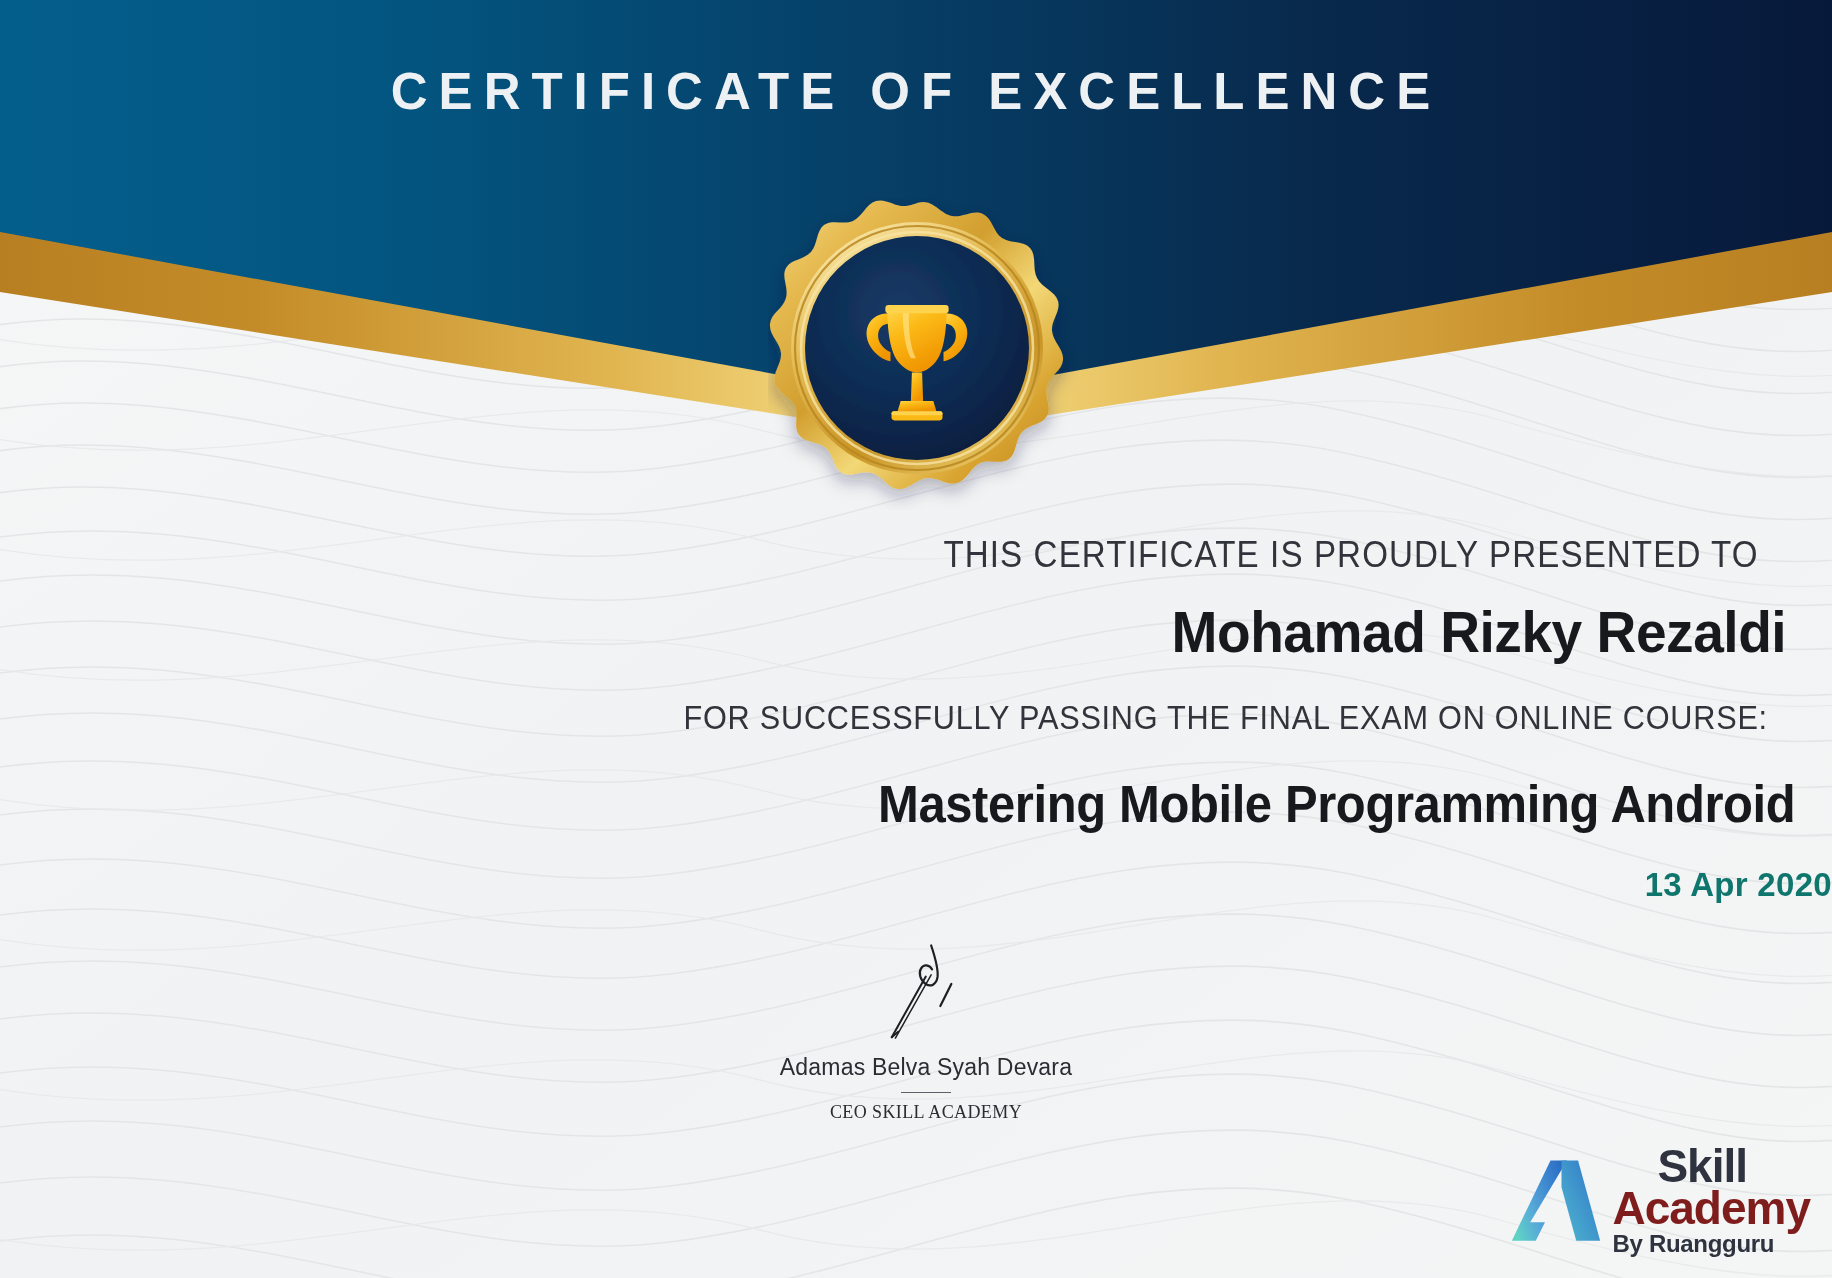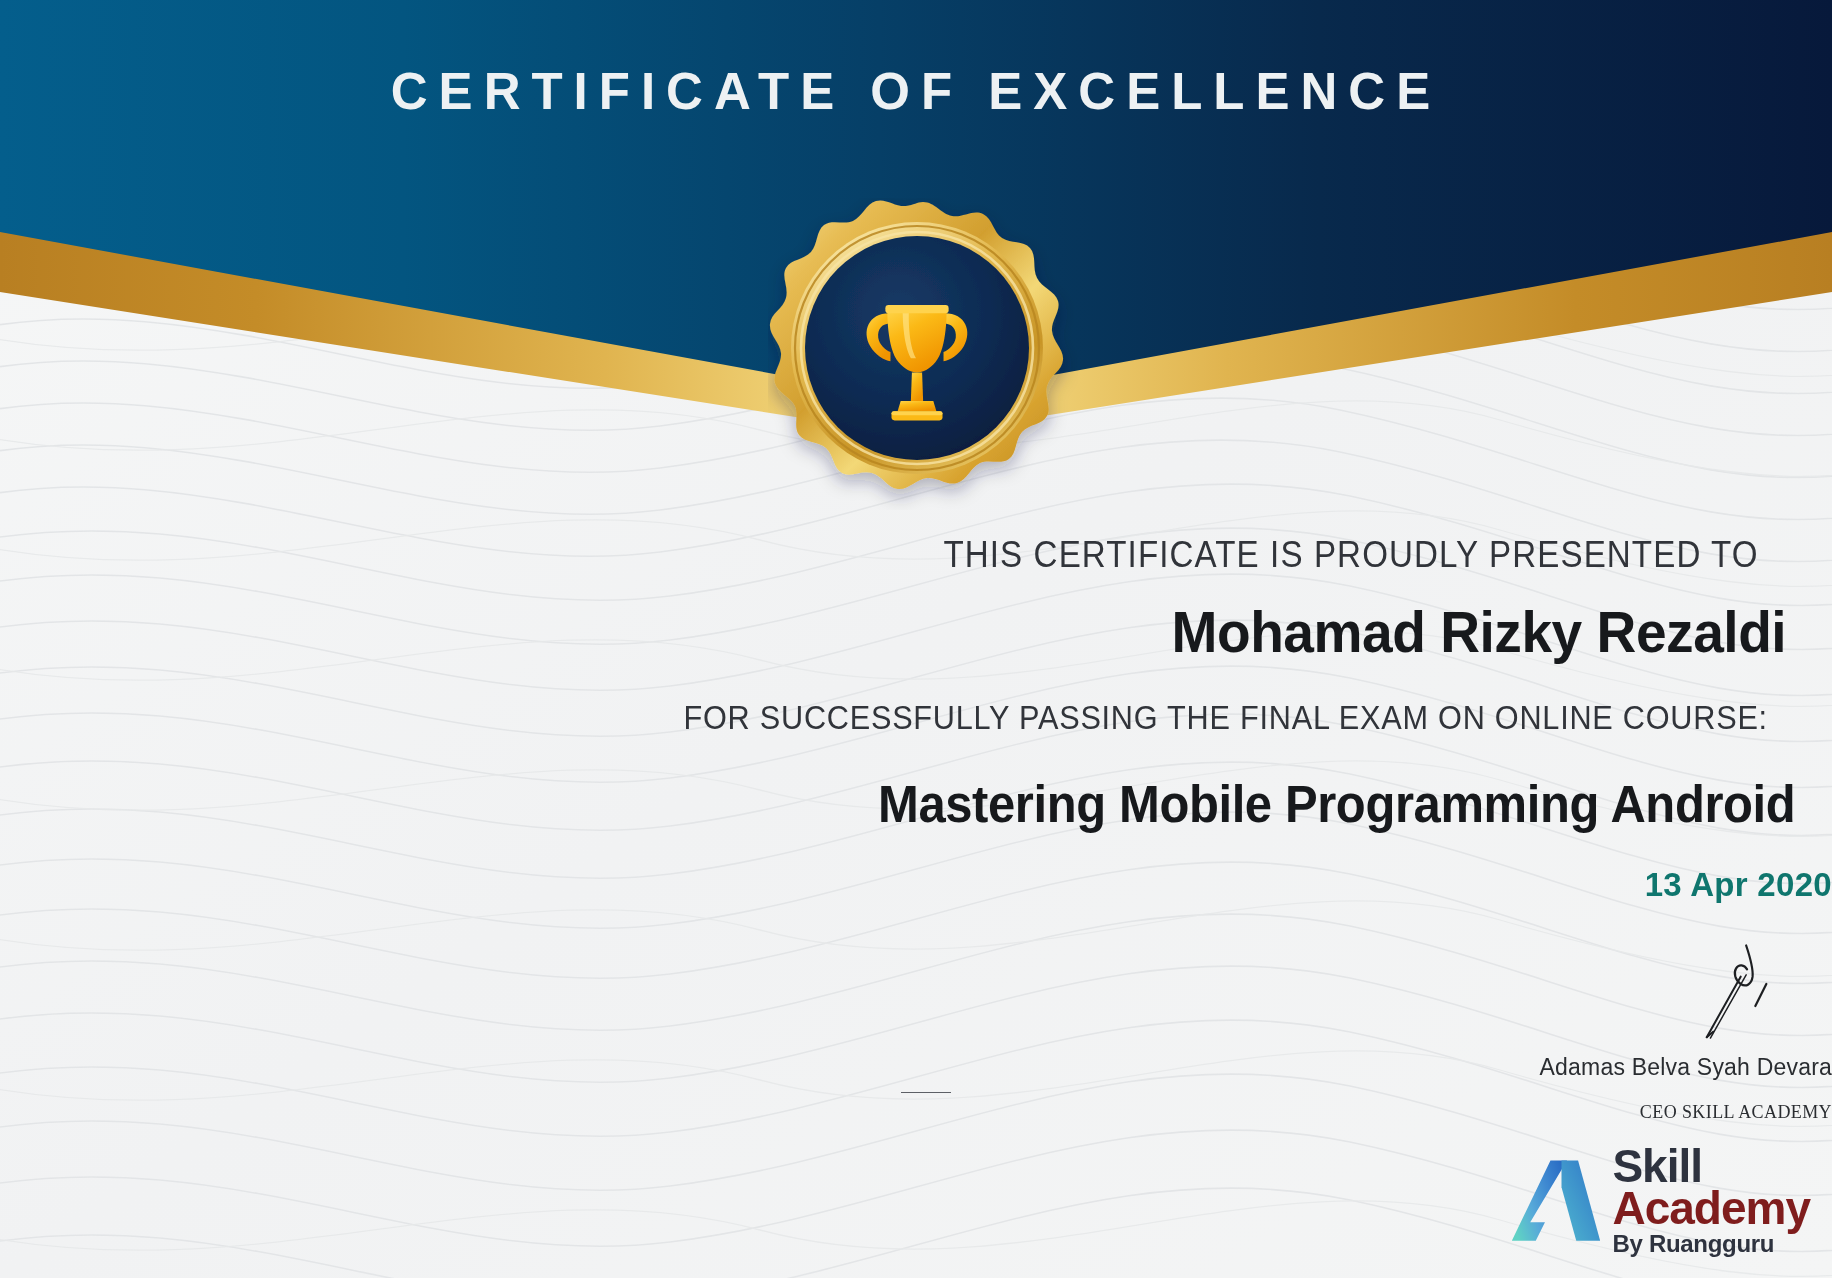--- a/index.html
+++ b/index.html
@@ -111,21 +111,21 @@
     margin-top:32px;
     letter-spacing:0.3px;
     font-family:"Liberation Sans", sans-serif;
   }
 
   
   .sig-block {
     position:absolute;
     top:940px; left:0; width:1832px;
     z-index:5;
-    text-align:right;
+    text-align:center;
     padding-left:20px;
   }
   .sig-mark { height:110px; }
   .sig-name {
     font-size:23px;
     color:#2a2d31;
     letter-spacing:0.2px;
     font-weight:400;
     font-family:"Liberation Sans", sans-serif;
   }
@@ -150,20 +150,21 @@
     display:flex;
     align-items:center;
     gap:10px;
   }
   .logo-mark { width:92px; height:92px; flex:0 0 auto; }
   .logo-text { line-height:1; padding-bottom:4px; }
   .logo-skill {
     font-size:46px; font-weight:bold; color:#2e333f;
     letter-spacing:-1px; display:block;
     font-family:"Liberation Sans", sans-serif;
+    margin-left:45px;
   }
   .logo-academy {
     font-size:46px; font-weight:bold; color:#7f1d1d;
     letter-spacing:-1px; display:block; margin-top:-4px;
     font-family:Liberation Sans, sans-serif;
   }
   .logo-by {
     font-size:24px; font-weight:bold; color:#2e333f;
     letter-spacing:-0.3px; display:block; margin-top:1px;
     font-family:"Liberation Sans", sans-serif;

